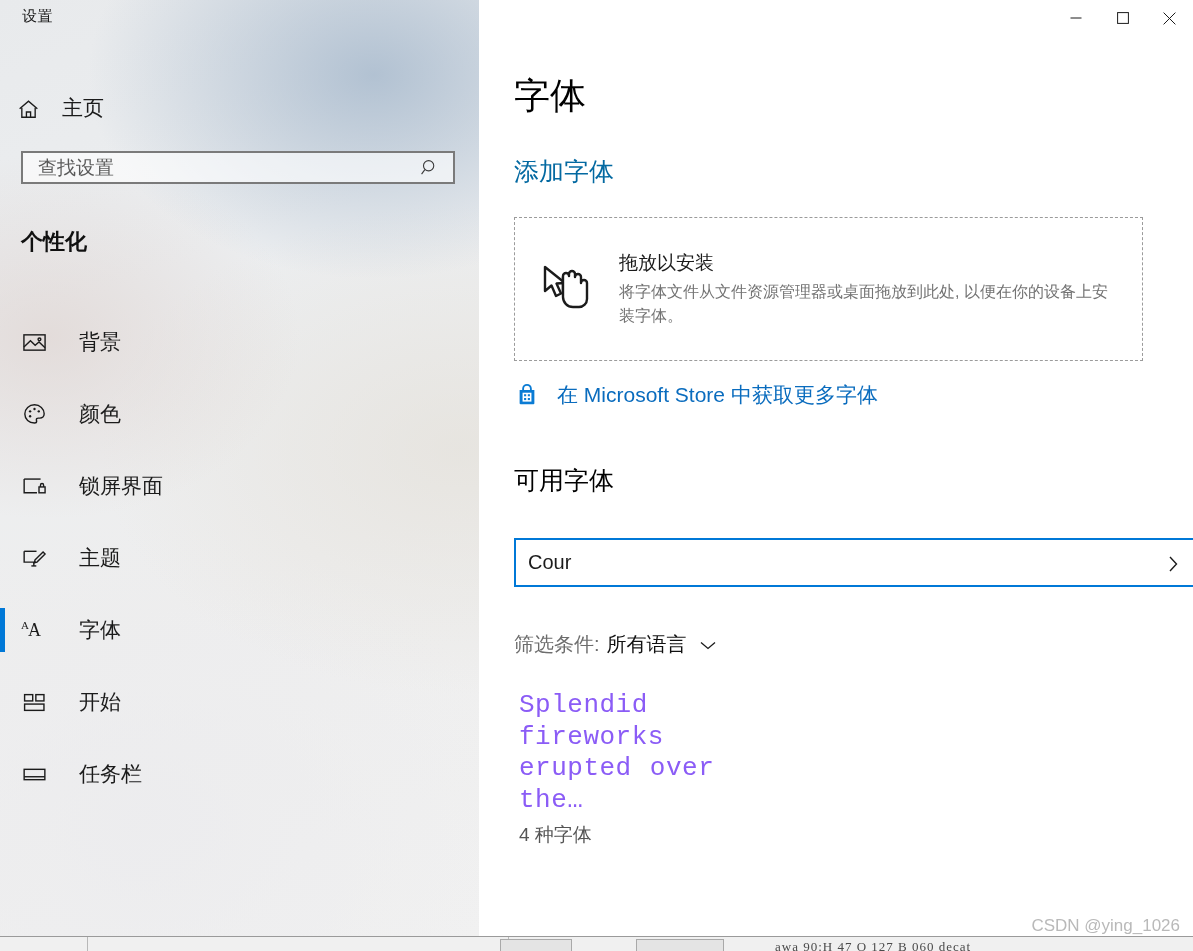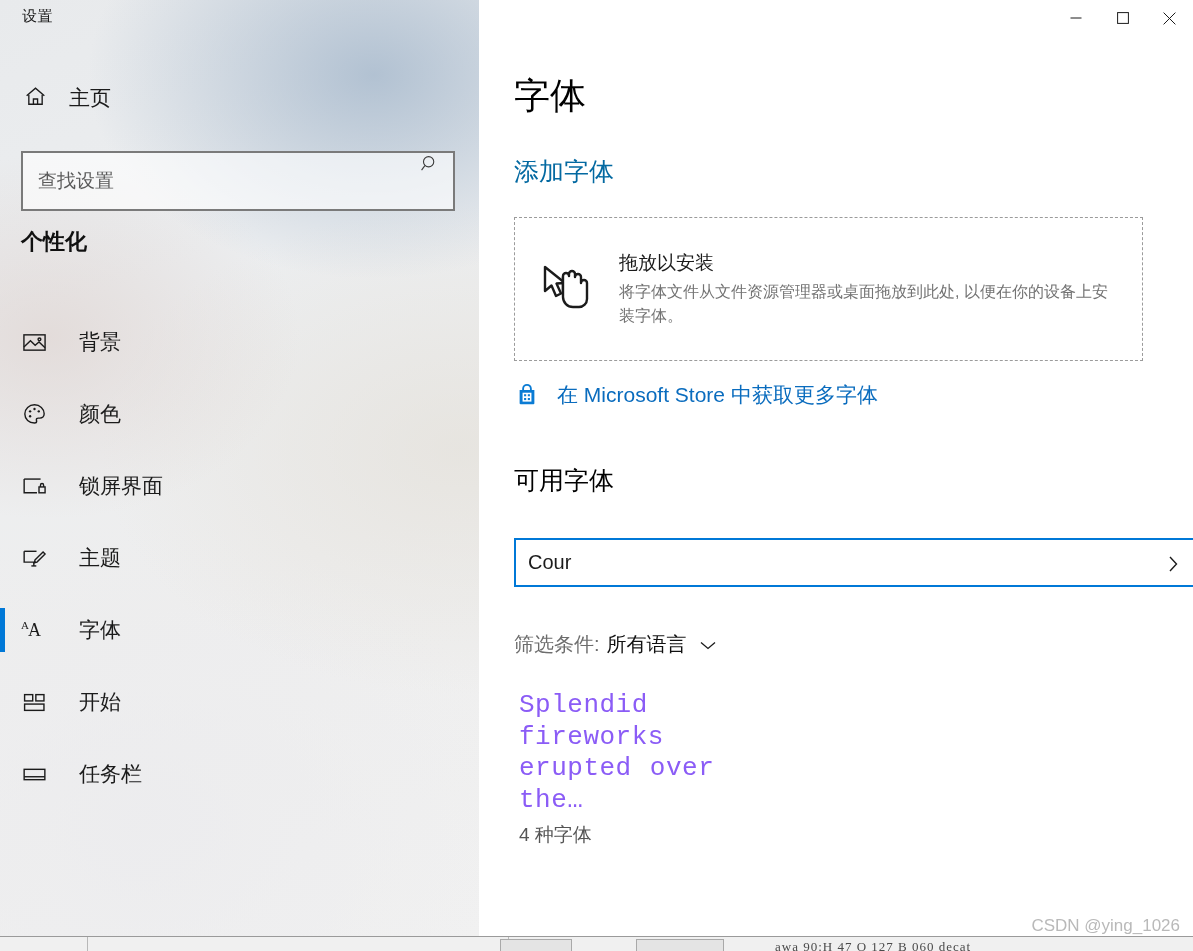--- a/index.html
+++ b/index.html
@@ -91,39 +91,40 @@
     letter-spacing: 0.5px;
   }
 
   .home-row {
     position: absolute;
     left: 0;
     top: 84px;
     width: 479px;
     height: 38px;
     display: flex;
-    align-items: flex-start;
-    padding-left: 23px;
+    align-items: flex-end;
+    padding-left: 16px;
   }
   .home-icon { width: 30px; display: flex; align-items: center; }
   .home-label {
     margin-left: 16px;
     font-size: 21px;
     color: #1b1b1b;
   }
 
   .search-setting-box {
     position: absolute;
     left: 21px;
     top: 151px;
     width: 434px;
-    height: 60px;
+    height: 33px;
     background: rgba(255,255,255,0.62);
     border: 2px solid #7a7a7a;
     display: flex;
+    align-items: center;
     padding: 0 10px 0 15px;
   }
   .search-setting-box input {
     flex: 1;
     border: none;
     outline: none;
     background: transparent;
     font-family: inherit;
     font-size: 19px;
     color: #2b2b2b;

